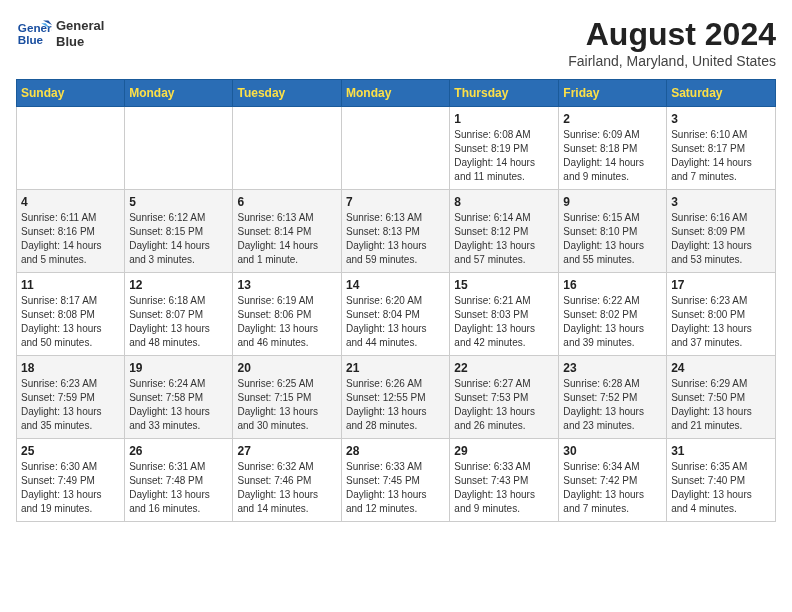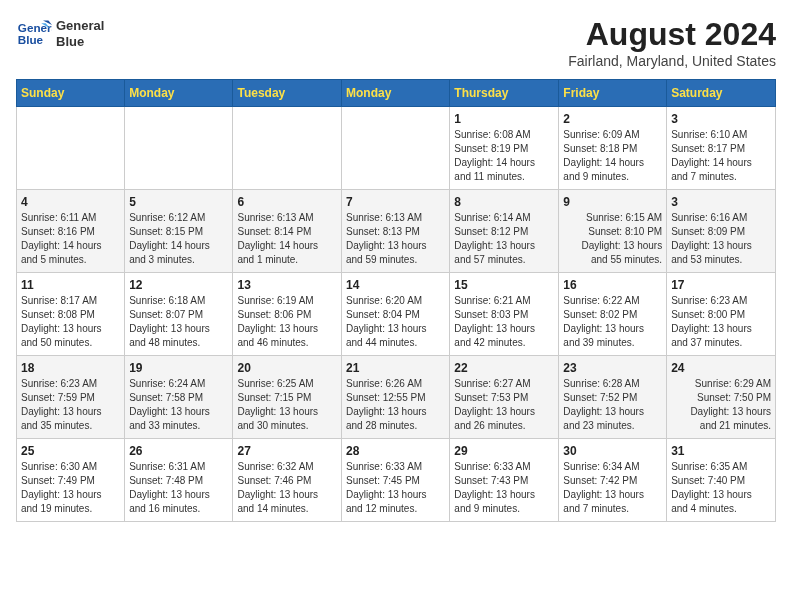--- a/index.html
+++ b/index.html
@@ -177,21 +177,21 @@
         </td>
         <td>
           <span class="day-number">8</span>
           <div class="day-info" style="white-space: pre-line;">Sunrise: 6:14 AM
 Sunset: 8:12 PM
 Daylight: 13 hours
 and 57 minutes.</div>
         </td>
         <td>
           <span class="day-number">9</span>
-          <div class="day-info" style="white-space: pre-line; text-align: right;">Sunrise: 6:15 AM
+          <div class="day-info" style="white-space: pre-line;">Sunrise: 6:15 AM
 Sunset: 8:10 PM
 Daylight: 13 hours
 and 55 minutes.</div>
         </td>
         <td>
           <span class="day-number">3</span>
           <div class="day-info" style="white-space: pre-line;">Sunrise: 6:16 AM
 Sunset: 8:09 PM
 Daylight: 13 hours
 and 53 minutes.</div>
@@ -286,21 +286,21 @@
         </td>
         <td>
           <span class="day-number">23</span>
           <div class="day-info" style="white-space: pre-line;">Sunrise: 6:28 AM
 Sunset: 7:52 PM
 Daylight: 13 hours
 and 23 minutes.</div>
         </td>
         <td>
           <span class="day-number">24</span>
-          <div class="day-info" style="white-space: pre-line; text-align: right;">Sunrise: 6:29 AM
+          <div class="day-info" style="white-space: pre-line;">Sunrise: 6:29 AM
 Sunset: 7:50 PM
 Daylight: 13 hours
 and 21 minutes.</div>
         </td>
       </tr>
       <tr>
         <td>
           <span class="day-number">25</span>
           <div class="day-info" style="white-space: pre-line;">Sunrise: 6:30 AM
 Sunset: 7:49 PM

